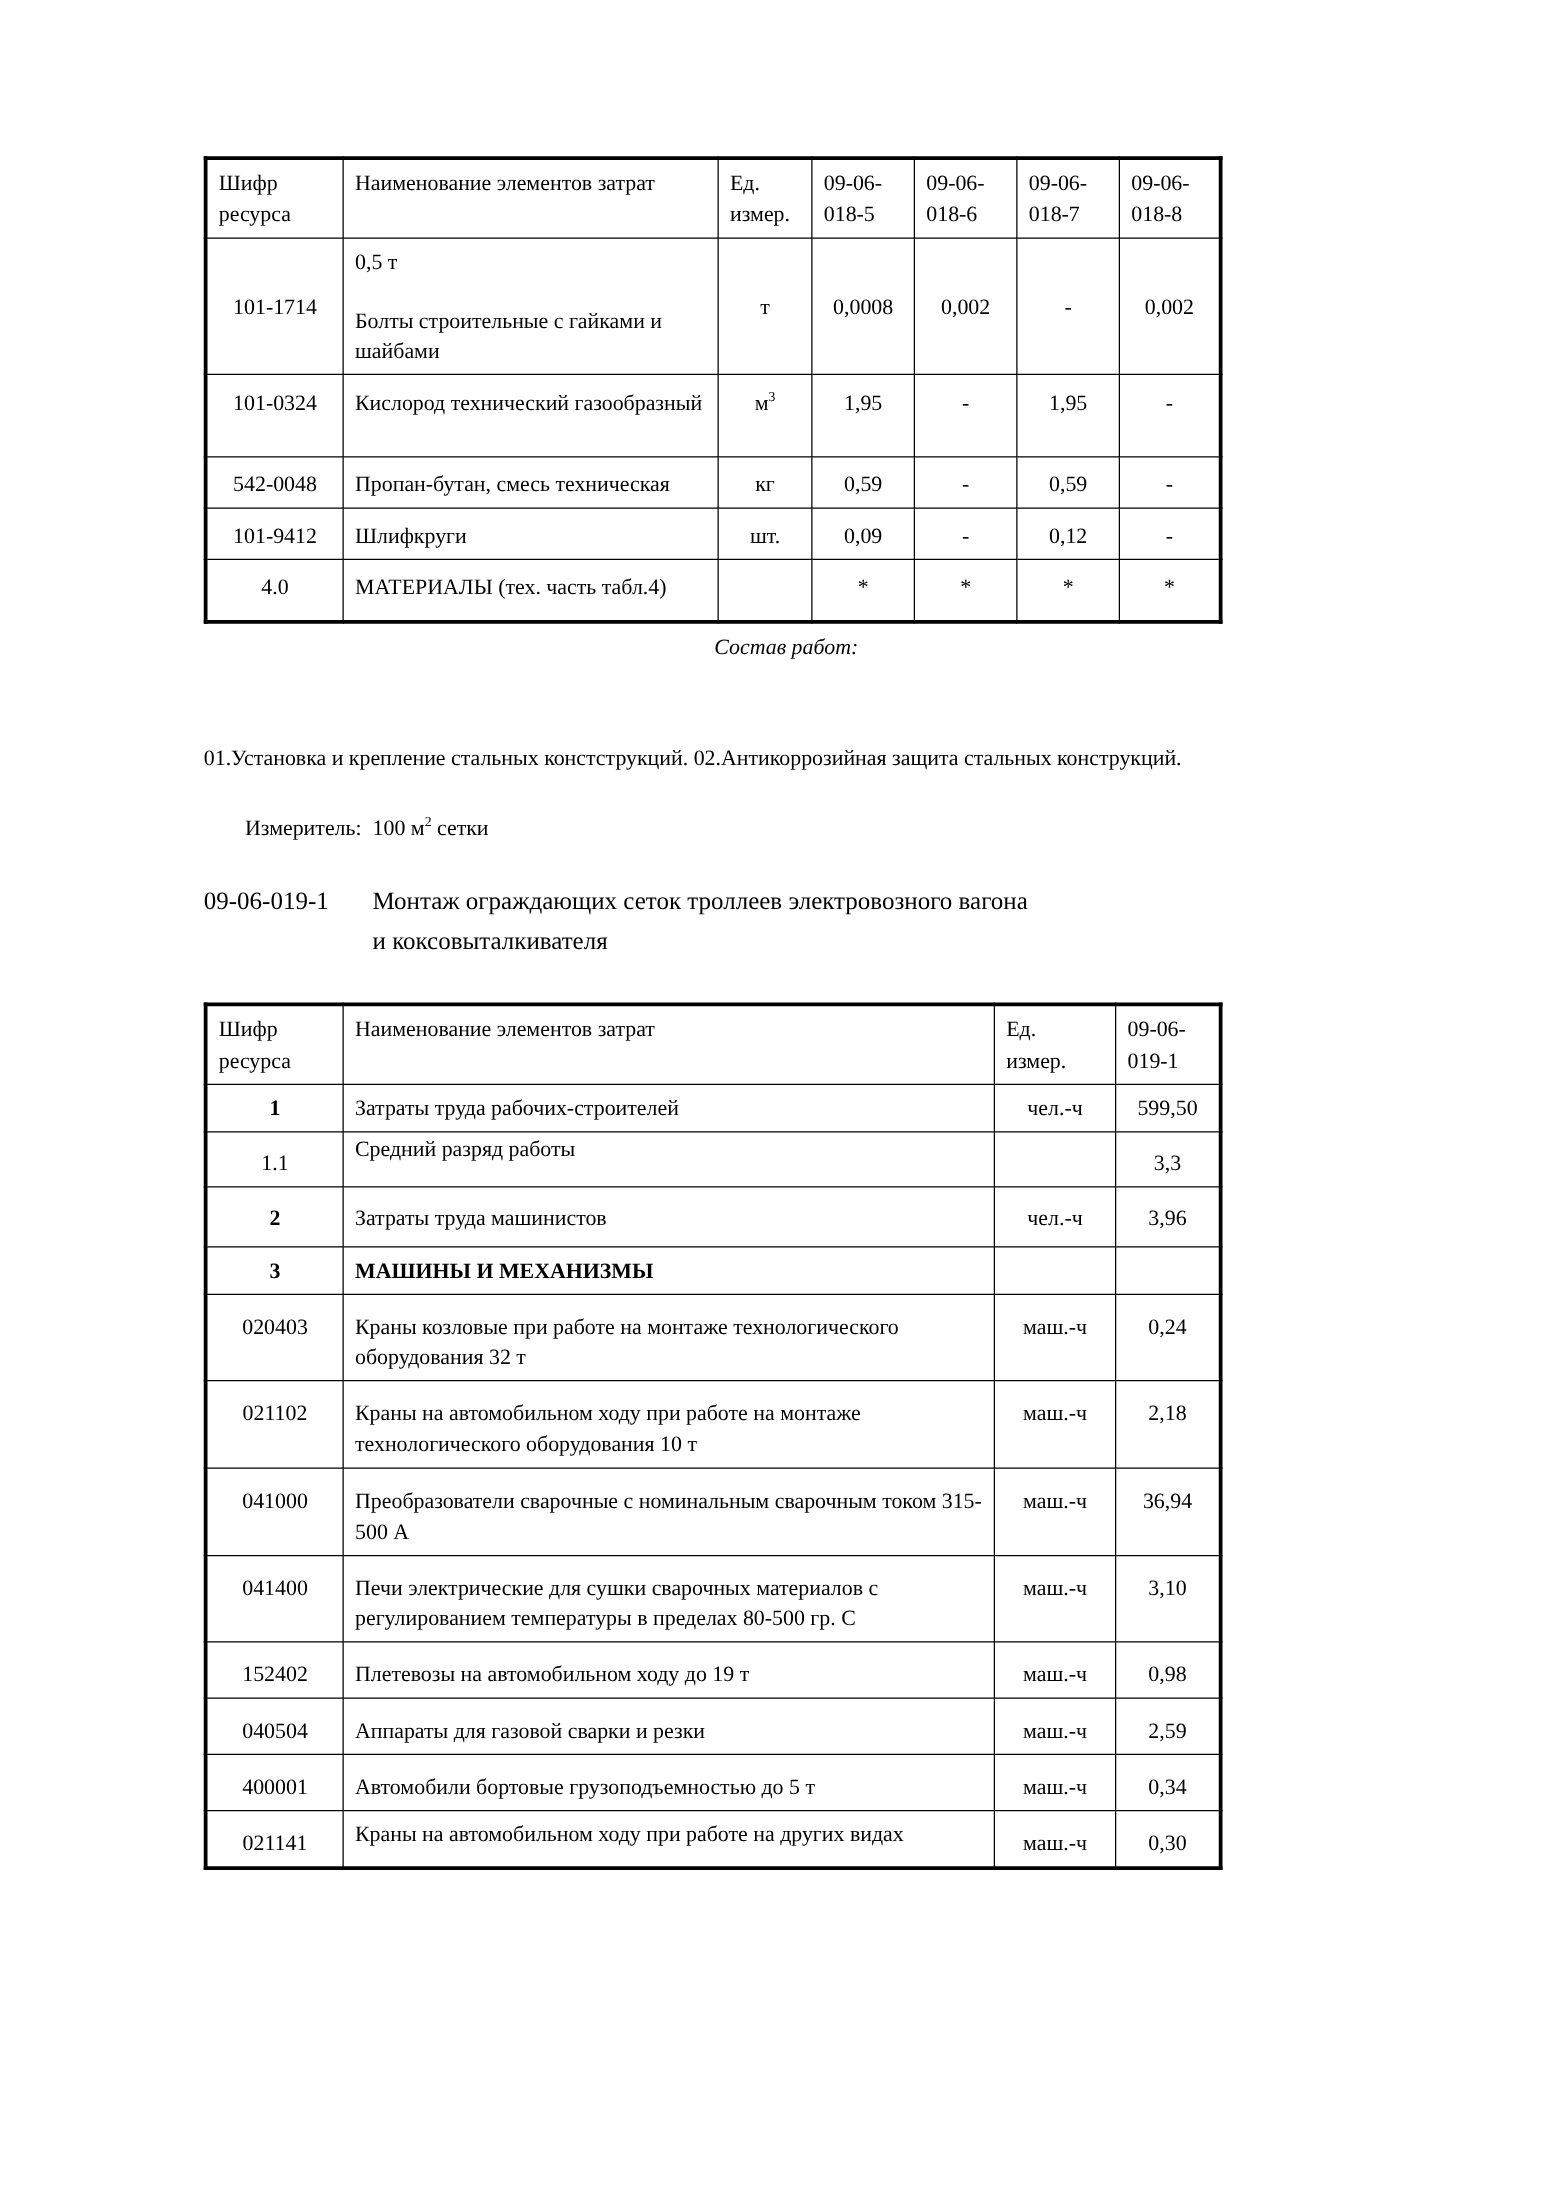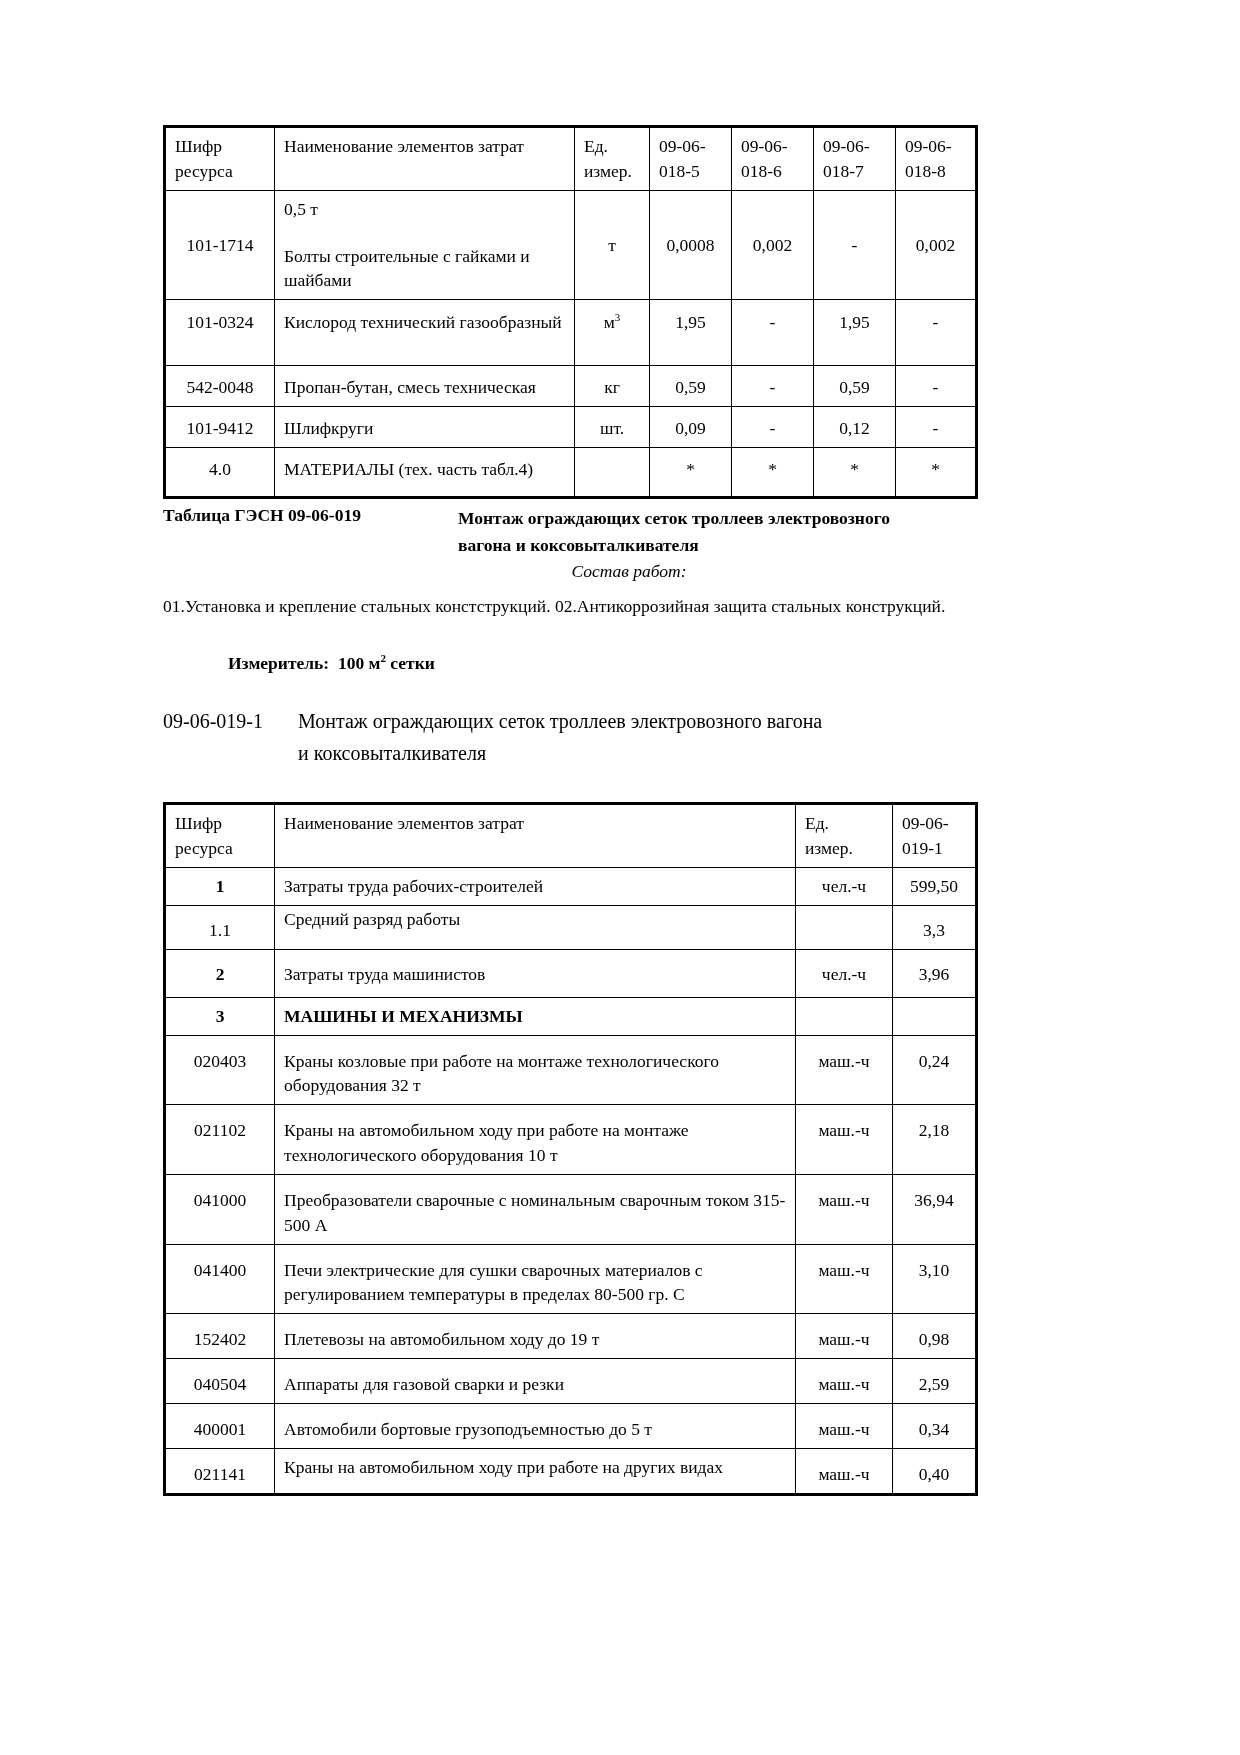--- a/index.html
+++ b/index.html
@@ -92,22 +92,21 @@
     width: 815px;
     font-size: 17.5px;
     line-height: 1.62;
     text-align: justify;
   }
   .izmeritel {
     position: absolute;
     left: 196px;
     top: 652px;
     font-size: 17.5px;
-    font-weight: bold;
-    margin-left: 32px;
+    font-weight: normal;
   }
   .izmeritel sup { font-size: 11px; vertical-align: super; }
   .norm-line {
     position: absolute;
     left: 163px;
     top: 705px;
     width: 812px;
     display: flex;
     font-size: 20px;
     line-height: 1.62;
@@ -228,27 +227,20 @@
         <td class="c" style="padding-top:9px"></td>
         <td class="c" style="padding-top:9px">*</td>
         <td class="c" style="padding-top:9px">*</td>
         <td class="c" style="padding-top:9px">*</td>
         <td class="c" style="padding-top:9px">*</td>
       </tr>
     </tbody>
   </table>
 
   <div class="block-title">
-    <div class="row">
-      <div class="tbl-no">Таблица ГЭСН 09-06-019</div>
-      <div class="tbl-name">
-        <span>Монтаж ограждающих сеток троллеев электровозного</span><br>
-        <span>вагона и коксовыталкивателя</span>
-      </div>
-    </div>
     <div class="sostav">Состав работ:</div>
   </div>
 
   <div class="works">01.Установка и крепление стальных констструкций. 02.Антикоррозийная защита стальных конструкций.</div>
 
   <div class="izmeritel">
     <span>Измеритель:</span>&nbsp;
     <span><span>100 м</span><sup>2</sup><span> сетки</span></span>
   </div>
 
@@ -358,18 +350,18 @@
         <td class="c" style="padding-top:13px">400001</td>
         <td class="l" style="padding-top:13px">Автомобили бортовые грузоподъемностью до 5 т</td>
         <td class="c" style="padding-top:13px">маш.-ч</td>
         <td class="c" style="padding-top:13px">0,34</td>
       </tr>
 
       <tr style="height:40px">
         <td class="c" style="padding-top:13px">021141</td>
         <td class="l" style="">Краны на автомобильном ходу при работе на других видах</td>
         <td class="c" style="padding-top:13px">маш.-ч</td>
-        <td class="c" style="padding-top:13px">0,40</td>
+        <td class="c" style="padding-top:13px">0,30</td>
       </tr>
     </tbody>
   </table>
 
 </div>
 
 </body></html>

